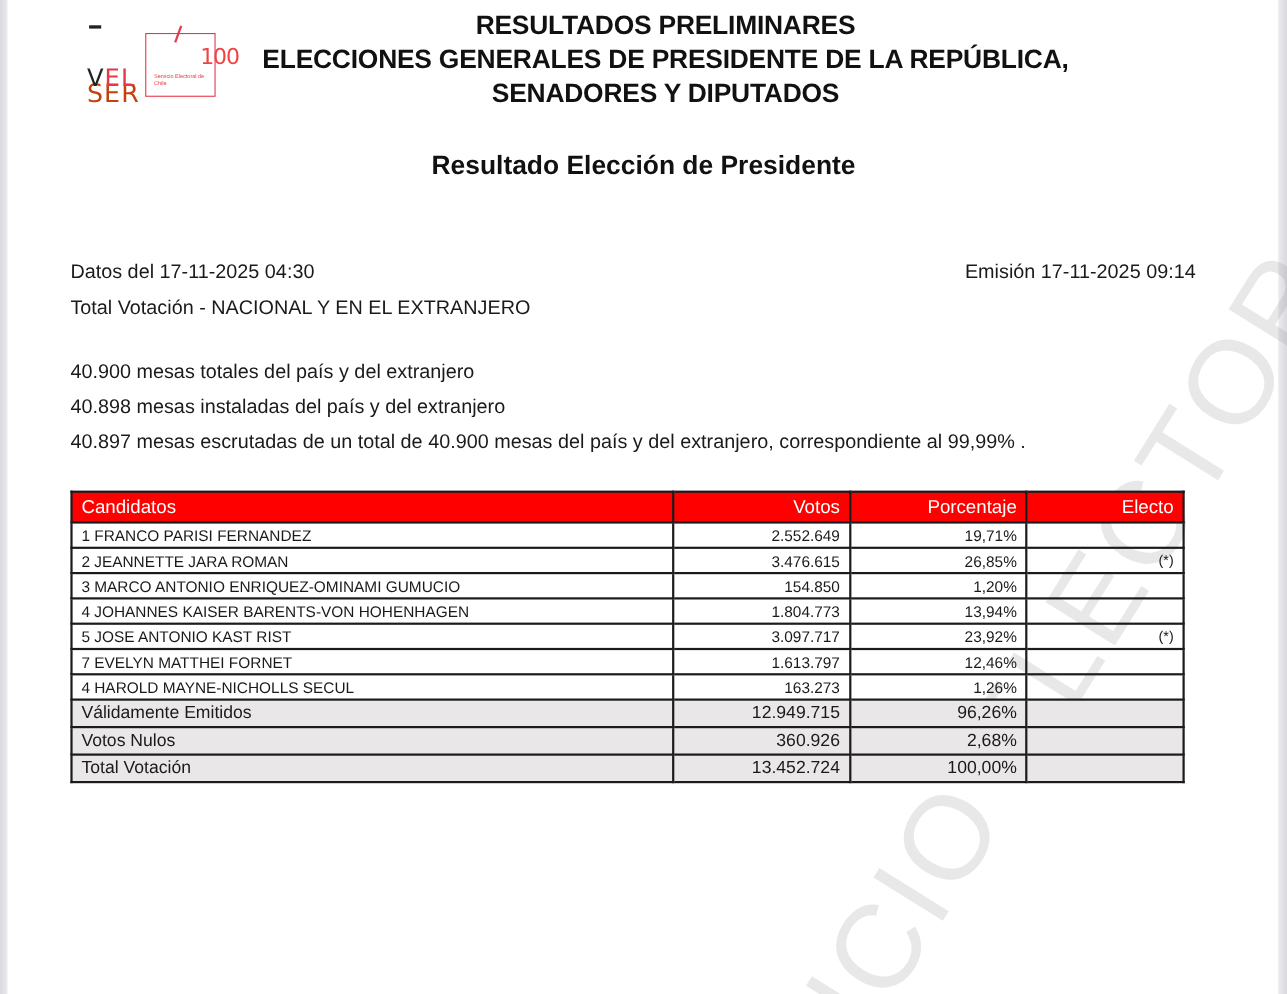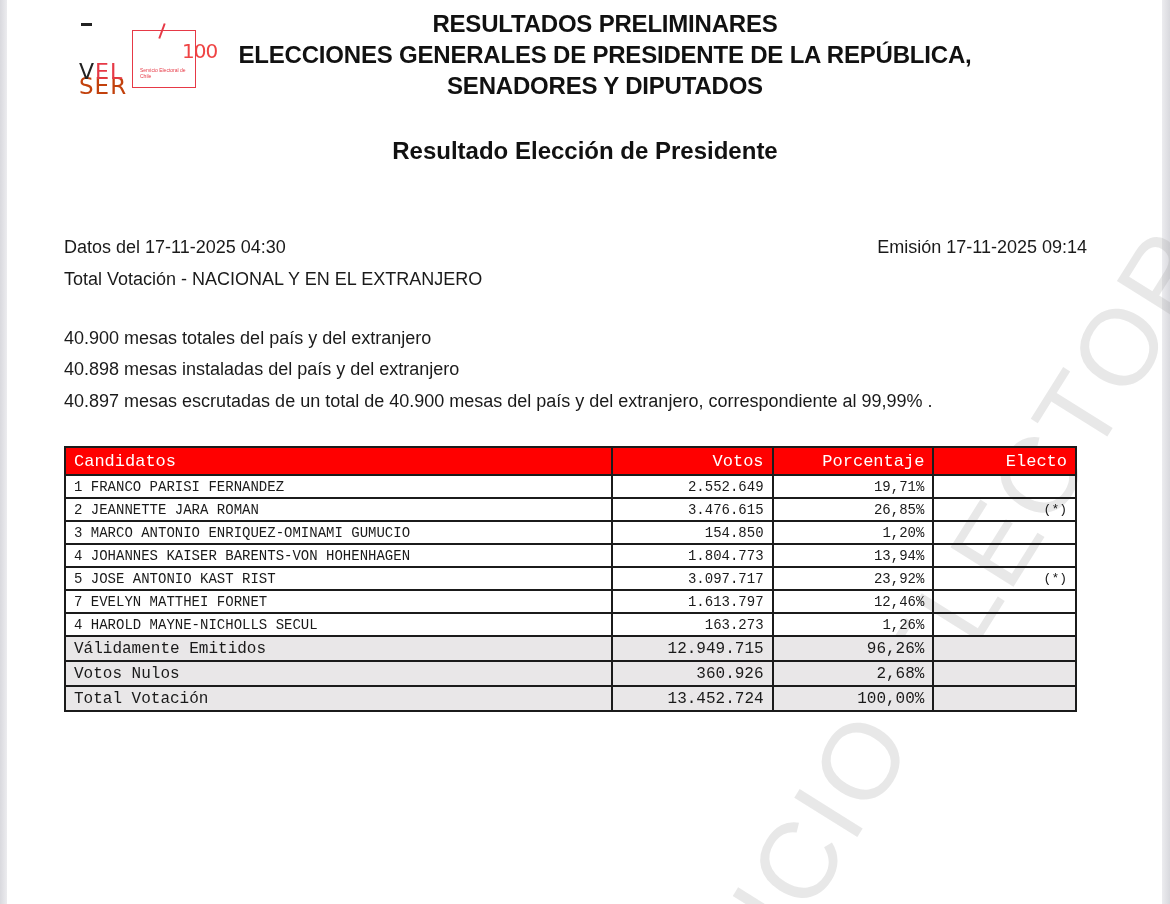--- a/index.html
+++ b/index.html
@@ -33,21 +33,21 @@
 
     .meta { position: absolute; left: 64px; font-size: 18px; line-height: 22px; color: #1a1a1a; }
     .meta-right { position: absolute; right: 83px; top: 236px; font-size: 18px; line-height: 22px; color: #1a1a1a; }
 
     
     table.results {
       position: absolute; left: 64px; top: 446px;
       width: 1013px;
       border-collapse: collapse;
       font-size: 14px;
-      font-family: Liberation Mono, monospace;
+      font-family: Liberation Sans, sans-serif;
     }
     table.results th, table.results td {
       border: 2px solid #1b1b1b;
       padding: 0 8px;
       height: 21px;
       white-space: nowrap;
     }
     table.results th {
       background: #ff0000; color: #fff; font-weight: normal; font-size: 17px; height: 26px;
     }

